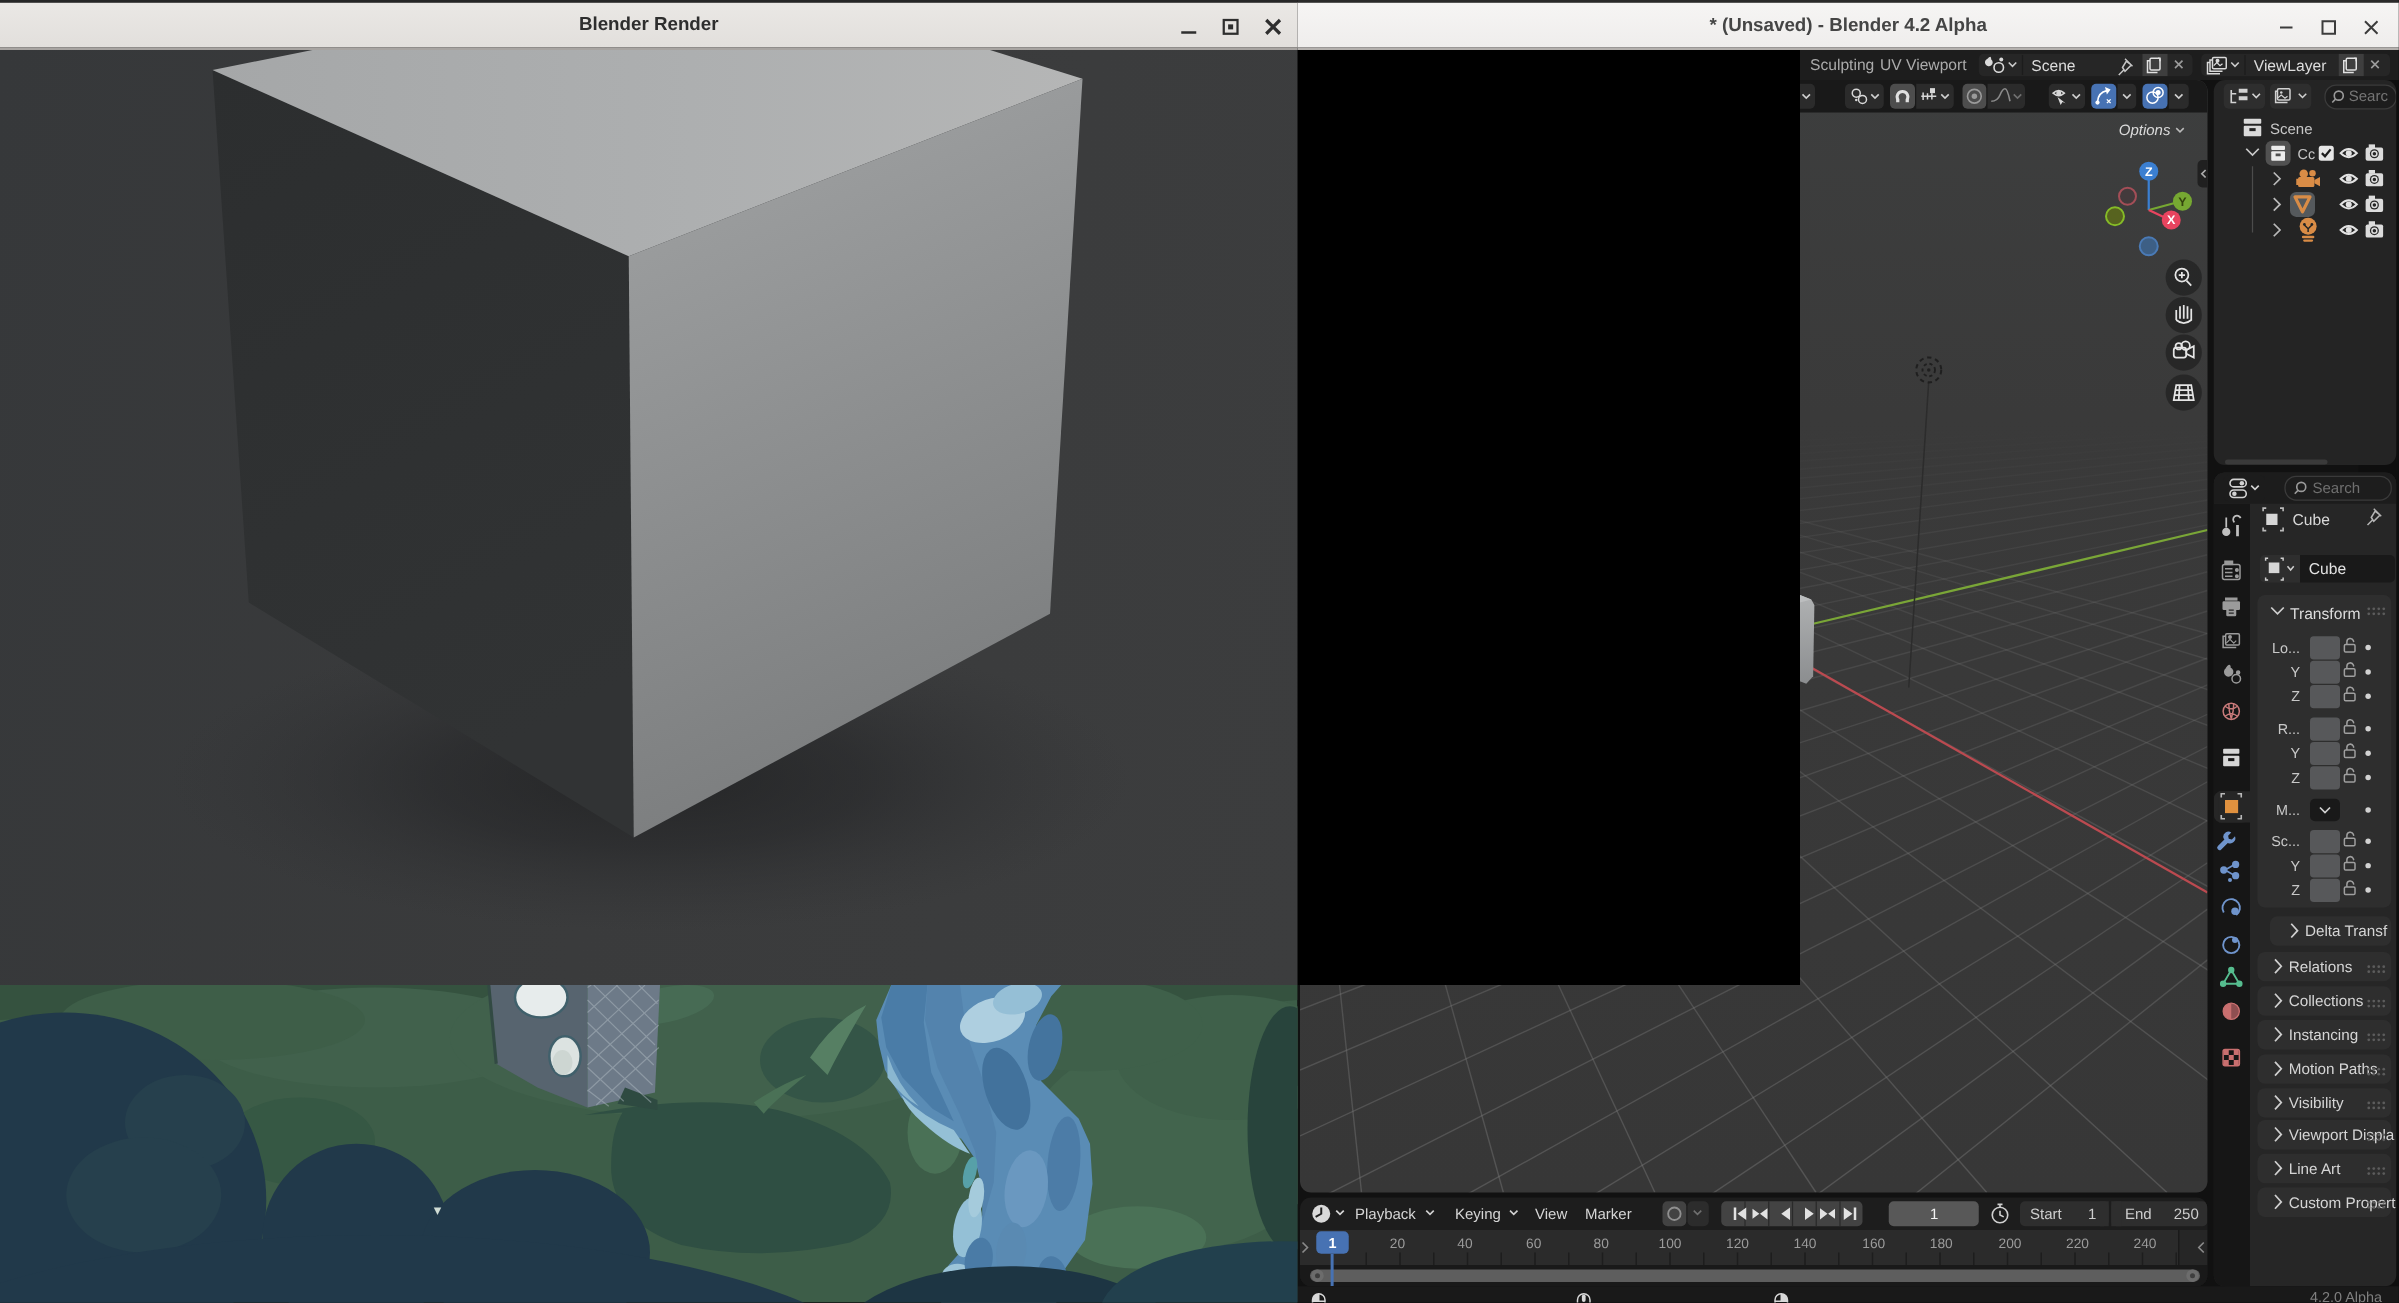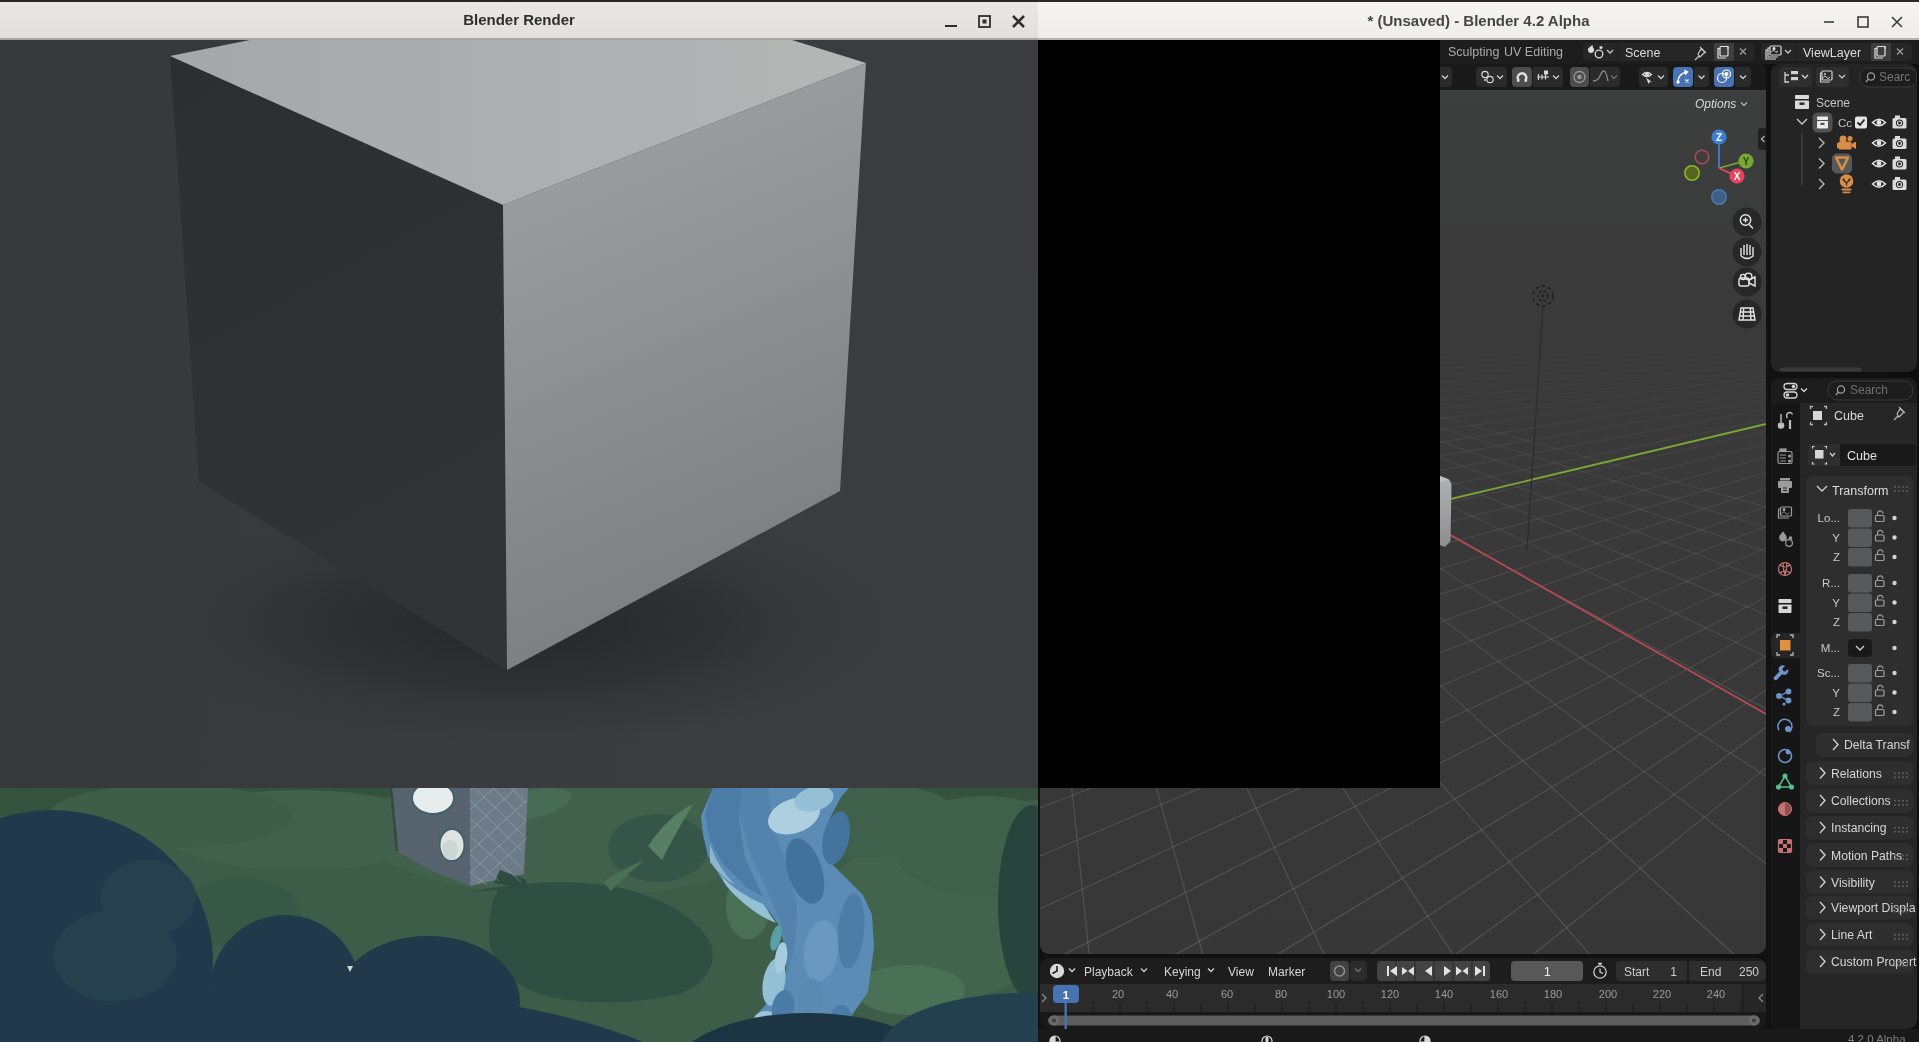--- a/index.html
+++ b/index.html
@@ -58,21 +58,21 @@
       <svg class="abs" style="right:5px;top:0" width="110" height="40" viewBox="0 0 110 40">
         <g stroke="#3c3c3c" stroke-width="1.6" fill="none">
           <line x1="20" y1="20" x2="30" y2="20"></line>
           <rect x="54" y="15" width="10" height="10"></rect>
           <path d="M88,15 L98,25 M98,15 L88,25"></path>
         </g>
       </svg>
     </div>
     <div id="topbar">
       <div class="wtab" style="left:398px;margin-left:12px;">Sculpting</div>
-      <div class="wtab" style="left:466px;">UV Editing</div>
+      <div class="wtab" style="left:466px;">UV Viewport</div>
       <div class="selblock" style="left:545px;width:171px;">
         <svg width="171" height="18" viewBox="0 0 171 18">
           <g fill="#dadada">
             <path d="M7,4 Q10,0.5 10,4.5 A3.1,3.1 0 1 1 7,4 Z"></path>
             <circle cx="16" cy="11" r="3.8" fill="none" stroke="#dadada" stroke-width="1.3"></circle>
             <circle cx="18" cy="4.5" r="1.6"></circle>
           </g>
           <path d="M24,7 L27,10 L30,7" stroke="#c9c9c9" stroke-width="1.3" fill="none"></path>
           <line x1="35" y1="1" x2="35" y2="17" stroke="#1c1c1c"></line>
           <text x="42" y="13.5" font-size="12.5" fill="#dcdcdc" font-family="Liberation Sans">Scene</text>

